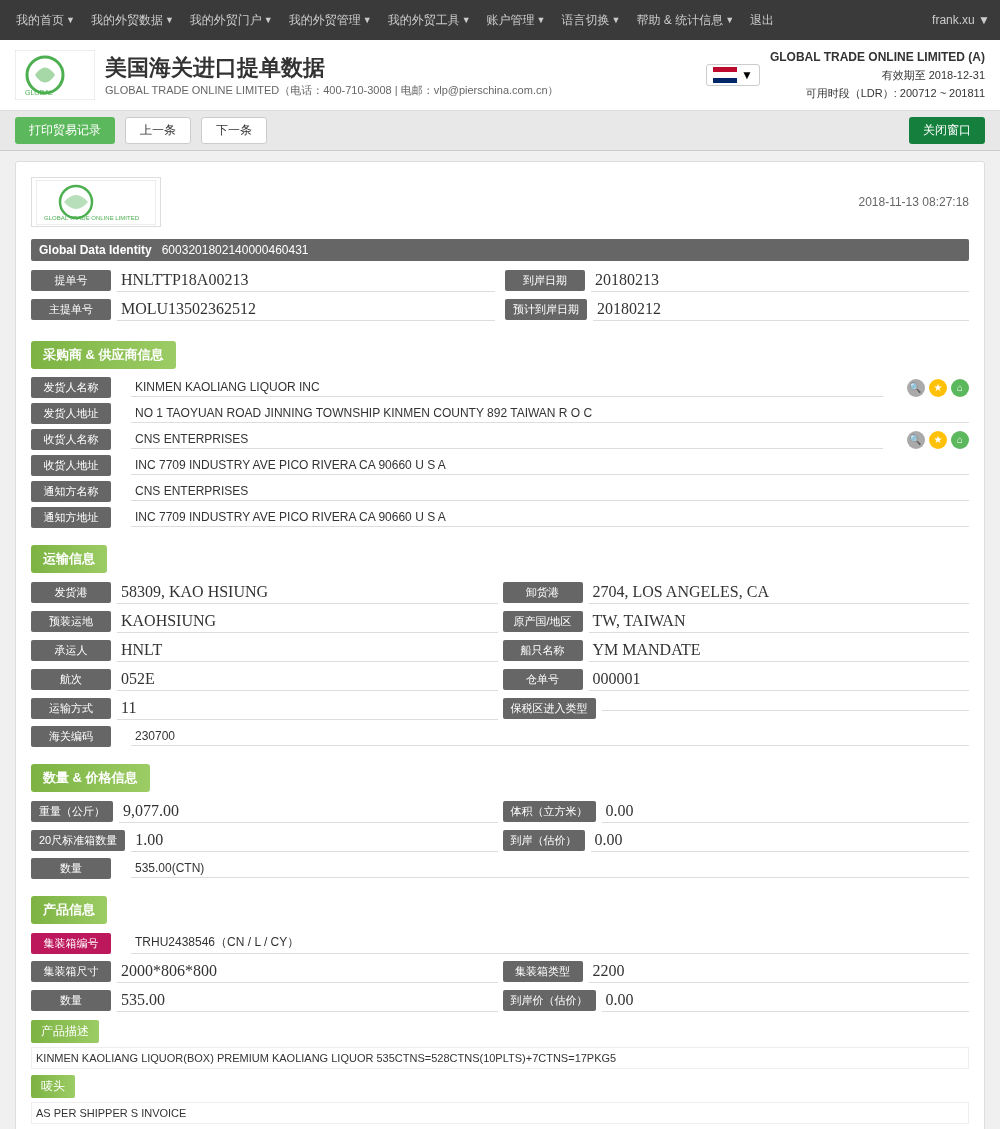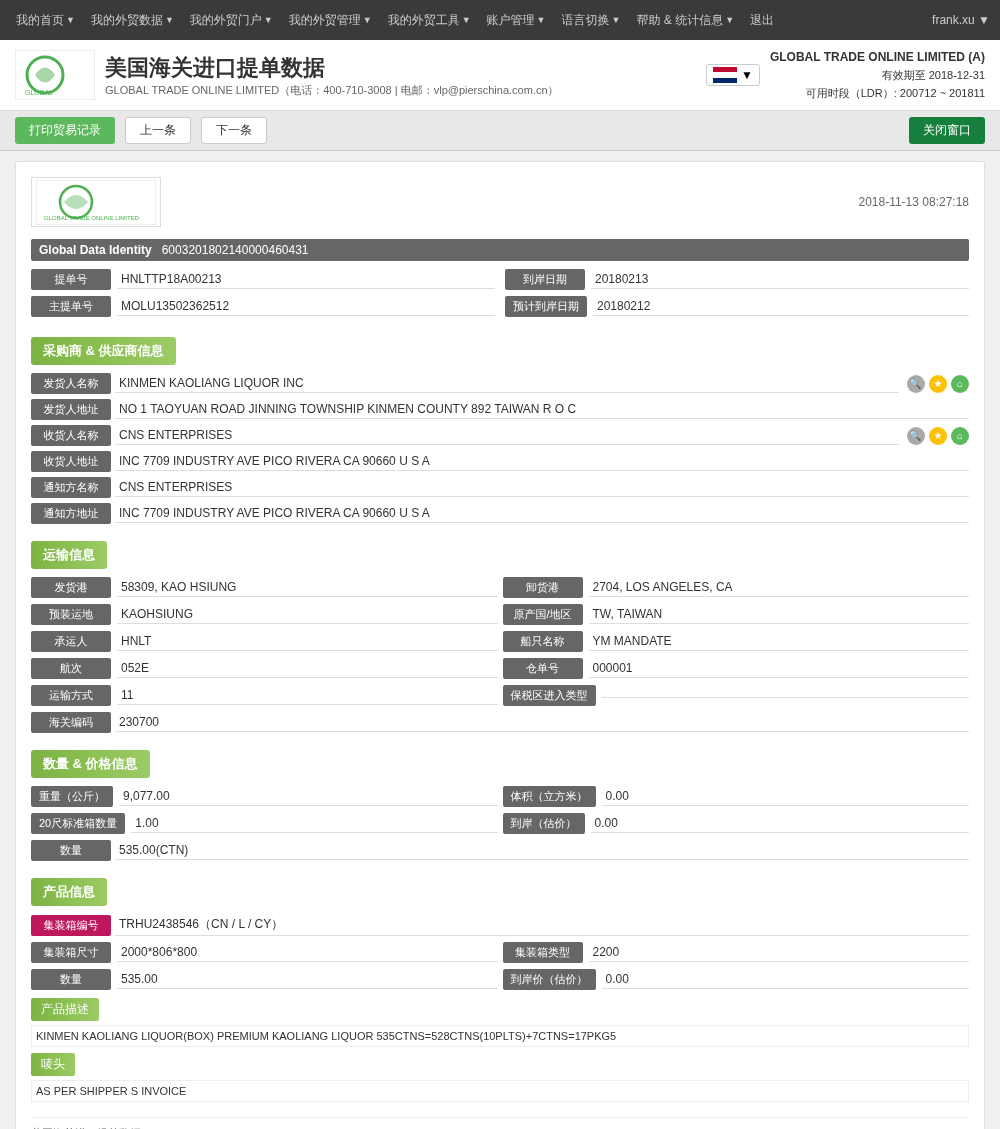--- a/index.html
+++ b/index.html
@@ -129,43 +129,44 @@
       color: #fff;
       padding: 3px 8px;
       border-radius: 2px;
       font-size: 11px;
       white-space: nowrap;
       min-width: 80px;
       text-align: center;
     }
     .form-value {
       flex: 1;
-      font-size: 12px;
+      font-size: 16px;
       color: #333;
       padding: 2px 4px;
       border-bottom: 1px solid #ddd;
+      font-family: Liberation Serif, serif;
     }
 
     
     .section-header {
       background: linear-gradient(to right, #7cb342, #9ccc65);
       color: #fff;
       padding: 5px 12px;
       border-radius: 3px;
       font-size: 13px;
       font-weight: bold;
       margin: 12px 0 8px 0;
       display: inline-block;
     }
 
     
     .form-row-wide {
       display: flex;
       align-items: center;
-      gap: 4px;
+      gap: 20px;
       margin-bottom: 5px;
     }
     .form-value-wide {
       flex: 1;
       font-size: 12px;
       color: #333;
       border-bottom: 1px solid #ddd;
       padding: 2px 4px;
     }
 

